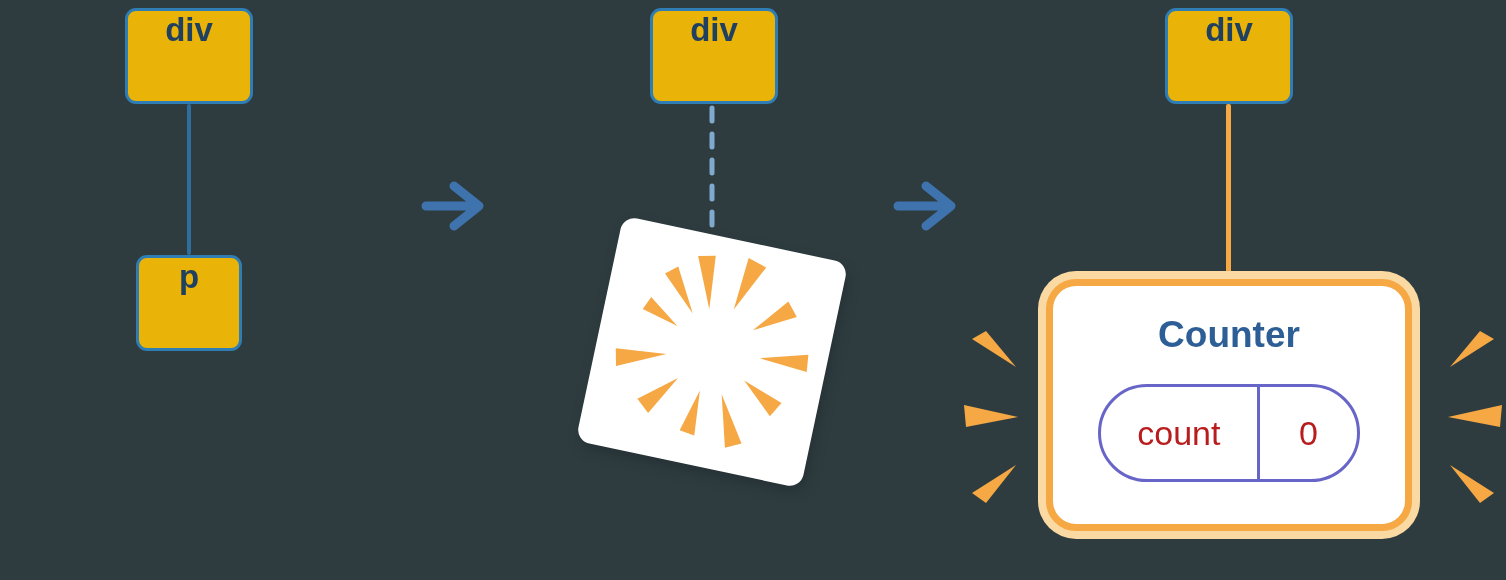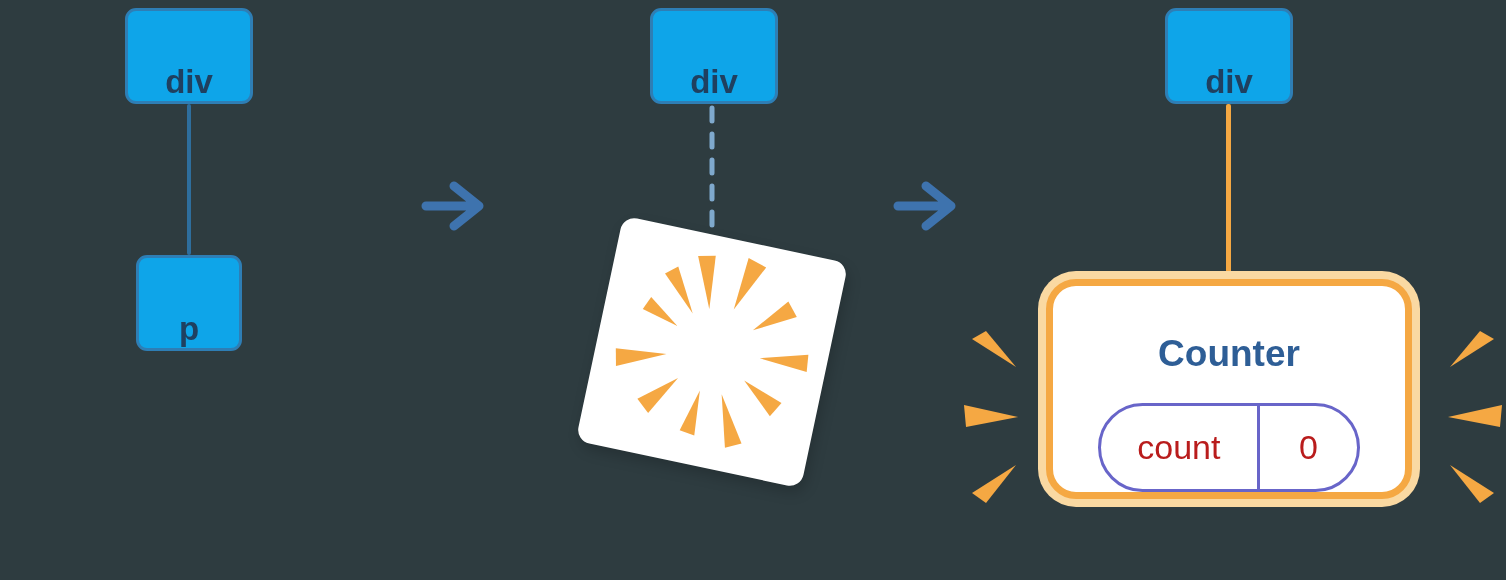--- a/index.html
+++ b/index.html
@@ -10,25 +10,25 @@
     position: relative;
     width: 1506px;
     height: 580px;
     background: #2E3C40;
     overflow: hidden;
   }
 
   
   .node {
     position: absolute;
-    background: #0ea5e9;
+    background: #eab308;
     border: 3px solid #2E7EB5;
     border-radius: 11px;
     display: flex;
-    align-items: flex-end;
+    align-items: flex-start;
     justify-content: center;
     font-size: 33px;
     font-weight: 600;
     color: #1F4060;
   }
   .node-div-1 { left: 125px; top: 8px;  width: 128px; height: 96px; }
   .node-p     { left: 136px; top: 255px; width: 106px; height: 96px; }
   .node-div-2 { left: 650px; top: 8px;  width: 128px; height: 96px; }
   .node-div-3 { left: 1165px; top: 8px; width: 128px; height: 96px; }
 
@@ -65,29 +65,29 @@
     box-shadow: 4px 6px 14px rgba(0,0,0,0.18);
     display: flex;
     align-items: center;
     justify-content: center;
   }
 
   
   .counter-card {
     position: absolute;
     left: 1046px; top: 279px;
-    width: 366px; height: 220px;
+    width: 366px; height: 252px;
     background: #FFFFFF;
     border: 7px solid #F5A843;
     border-radius: 30px;
     box-shadow: 0 0 0 8px #FAD9A2;
     display: flex;
     flex-direction: column;
     align-items: center;
-    padding-top: 47px;
+    padding-top: 28px;
   }
   .counter-title {
     font-size: 37px;
     font-weight: 600;
     color: #2E5E96;
   }
   .pill {
     margin-top: 28px;
     width: 262px;
     height: 98px;

